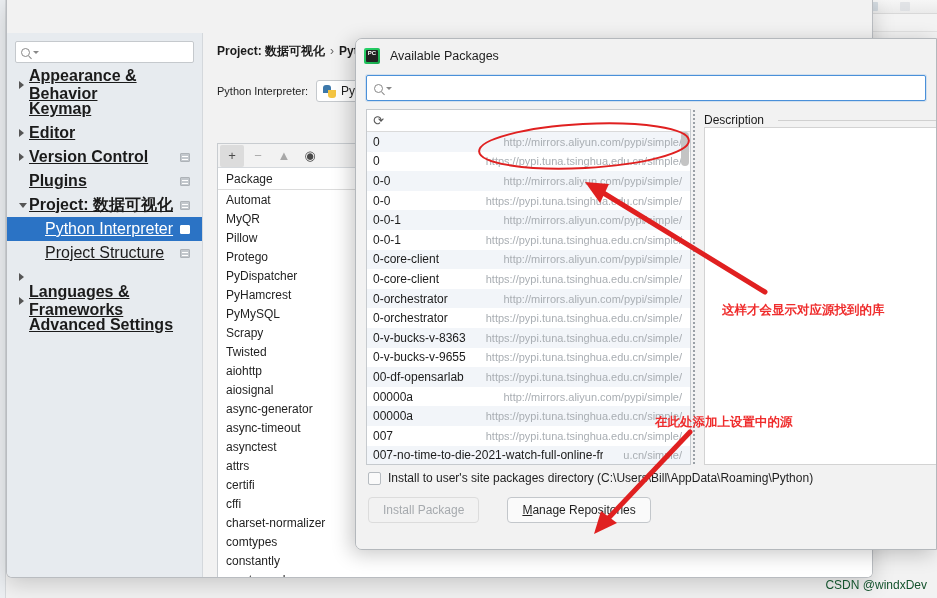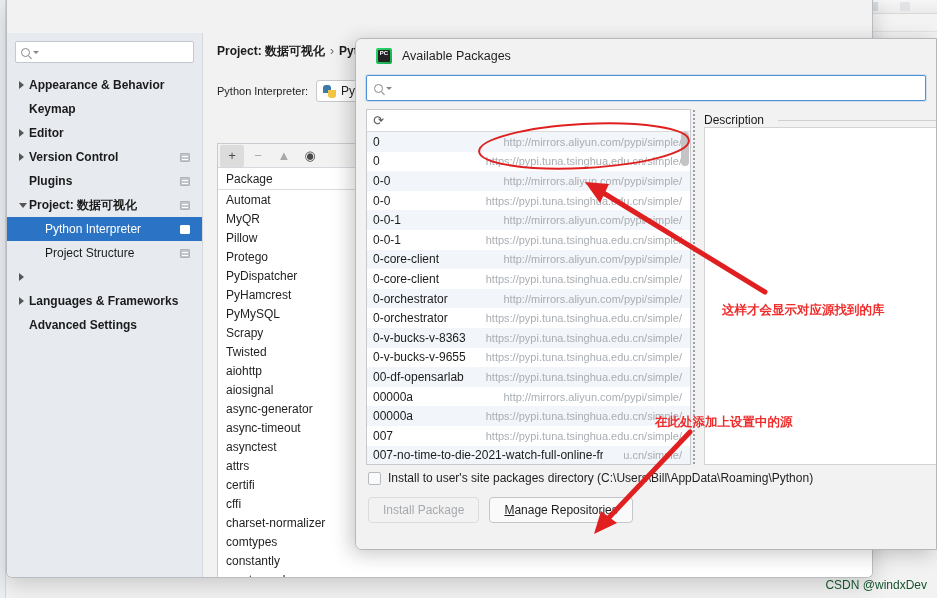--- a/index.html
+++ b/index.html
@@ -89,22 +89,22 @@
     display: flex; align-items: center; padding: 0 5px; gap: 2px;
   }
   .mag {
     width: 9px; height: 9px; border: 1.4px solid #888; border-radius: 50%;
     position: relative; flex: none;
   }
   .mag::after { content:""; position:absolute; right:-3px; bottom:-3px; width:4px; height:1.4px; background:#888; transform: rotate(45deg); }
   .mag-caret { width:0;height:0;border-left:3px solid transparent;border-right:3px solid transparent;border-top:3px solid #888; margin-left:1px; }
 
   .tree-item {
-    height: 24px; display: flex; align-items: center; font-size: 12px;
-    padding-left: 10px; position: relative; color: #1b1b1b;
+    height: 24px; display: flex; align-items: center; font-size: 16px;
+    padding-left: 10px; position: relative; color: #1b1b1b; text-decoration: underline;
   }
   .tree-item.bold { font-weight: bold; }
   .tree-item.child { padding-left: 38px; }
   .tree-item.selected { background: #2b73c5; color: #fff; }
   .tree-item.selected .badge { filter: brightness(2.6); }
   .arrow-r, .arrow-d {
     width: 0; height: 0; position: absolute; left: 12px;
   }
   .arrow-r { border-top: 4px solid transparent; border-bottom: 4px solid transparent; border-left: 5px solid #555; }
   .arrow-d { border-left: 4px solid transparent; border-right: 4px solid transparent; border-top: 5px solid #555; }
@@ -149,21 +149,21 @@
 
   
   .avail-dlg {
     position: absolute; left: 355px; top: 38px; width: 582px; height: 512px;
     background: #f2f2f2; border: 1px solid #b4b8bc;
     border-radius: 7px 0 0 7px;
     box-shadow: -4px 4px 20px rgba(0,0,0,.22);
     overflow: hidden;
   }
   .avail-title {
-    height: 34px; display: flex; align-items: center; gap: 10px; padding-left: 20px;
+    height: 34px; display: flex; align-items: center; gap: 10px; padding-left: 8px;
     background: #f2f2f2;
   }
   .avail-title-text { font-size: 12.5px; color: #1f1f1f; }
   .avail-search-wrap { padding: 2px 10px 6px 10px; }
   .avail-search {
     height: 26px; background: #fff; border: 1px solid #4a90d9; border-radius: 2px;
     display: flex; align-items: center; padding: 0 7px; gap: 2px;
     box-shadow: 0 0 0 1px rgba(74,144,217,.18);
   }
   .avail-content {
@@ -211,21 +211,21 @@
   .opt-row { display: flex; align-items: center; gap: 8px; height: 24px; padding-left: 9px; }
   .cbx { width: 13px; height: 13px; border: 1px solid #b6bbc0; background: #fafafa; border-radius: 2px; flex: none; }
   .opt-label { font-size: 12px; color: #9b9fa3; width: 88px; }
   .opt-field { flex: 1; height: 19px; background: #ededed; border: 1px solid #dedede; border-radius: 2px; }
 
   .avail-bottom {
     position: absolute; left: 0; right: 0; bottom: 0; height: 84px; background: #f2f2f2;
   }
   .user-site-row { display: flex; align-items: center; gap: 7px; padding: 6px 0 0 12px; }
   .user-site-label { font-size: 12px; white-space: nowrap; }
-  .btn-row { display: flex; gap: 10px; padding: 12px 0 0 12px; text-align: right; }
+  .btn-row { display: flex; gap: 28px; padding: 12px 0 0 12px; text-align: right; }
   .btn {
     height: 26px; min-width: 110px; border: 1px solid #c3c7cb; border-radius: 4px;
     background: #fafafa; display: flex; align-items: center; justify-content: center;
     font-size: 12px; padding: 0 14px;
   }
   .btn.disabled { color: #a6aaae; background: #f2f2f2; border-color: #dcdcdc; }
   .btn .mn { text-decoration: underline; }
 
   
   .anno-svg { position: absolute; left: 0; top: 0; width: 937px; height: 598px; pointer-events: none; }

